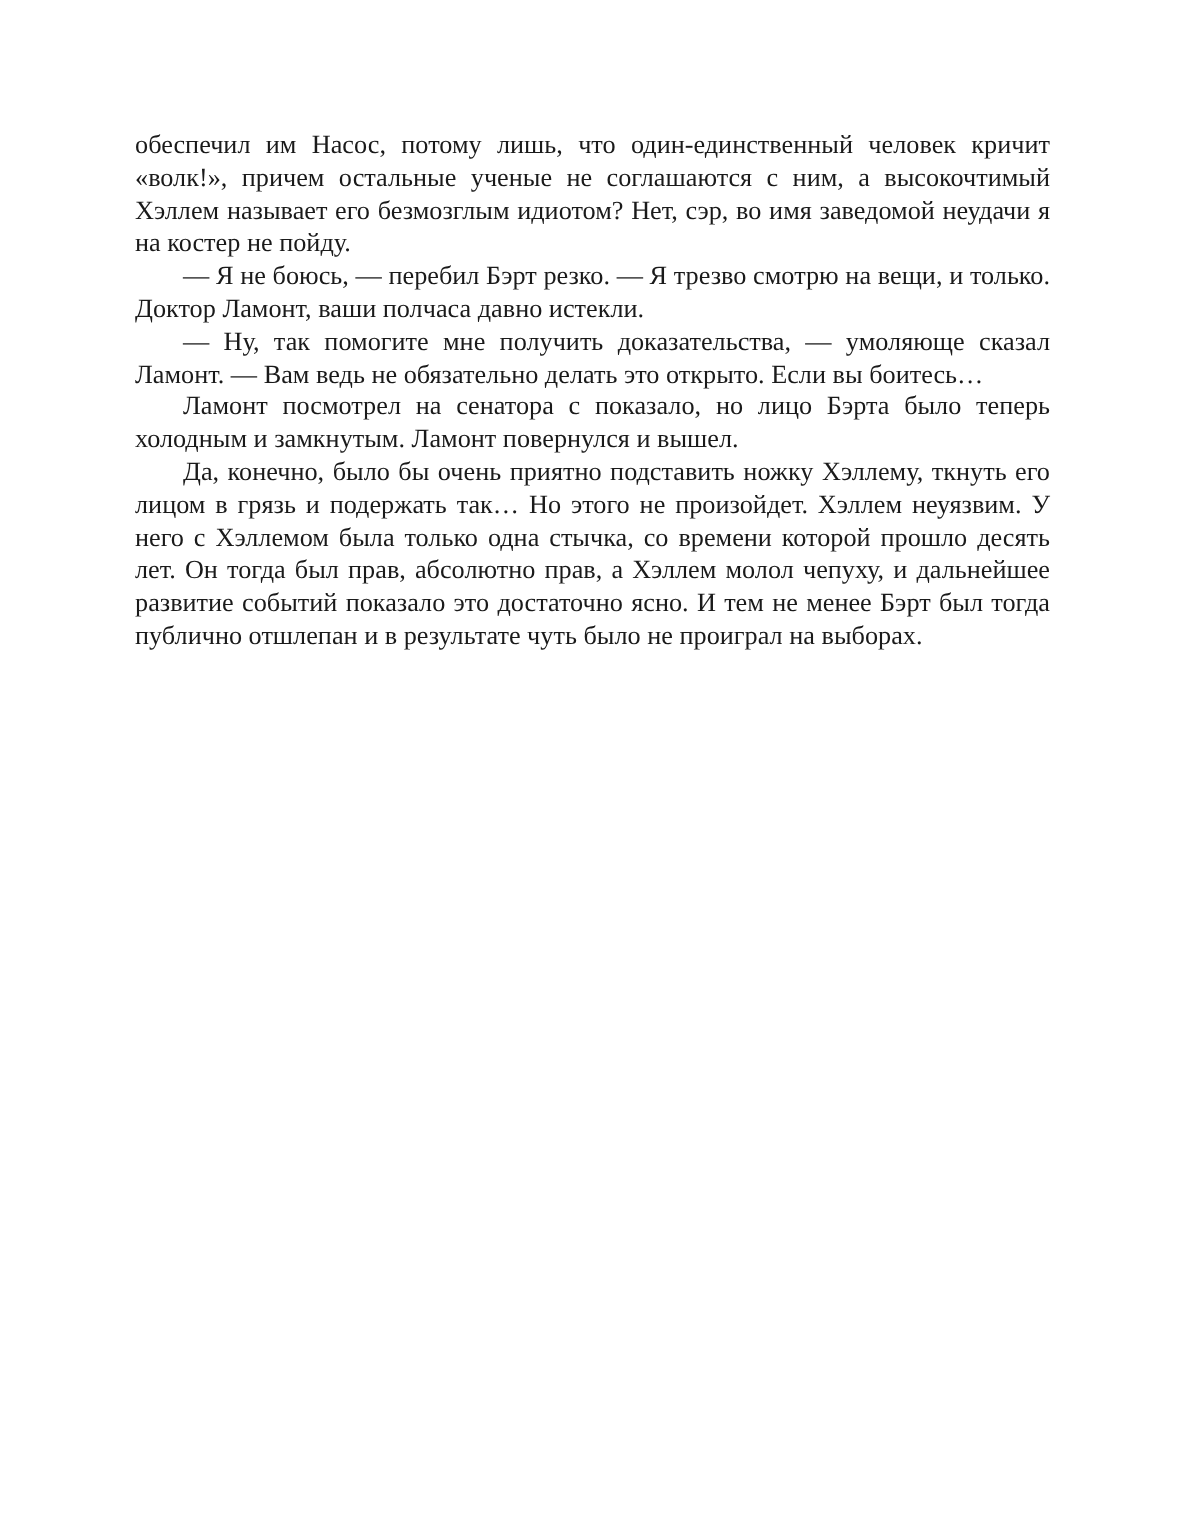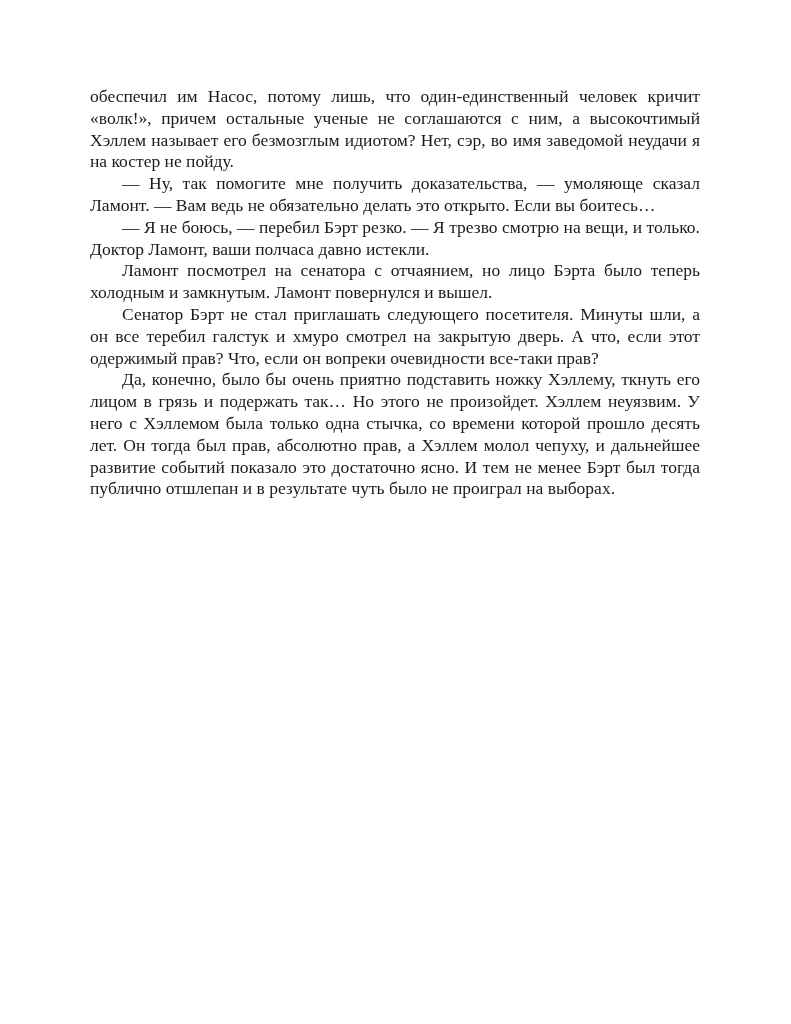--- a/index.html
+++ b/index.html
@@ -33,19 +33,18 @@
   .text-column p.indented {
     text-indent: 32px;
   }
 </style>
 </head>
 <body>
 
 <div class="page">
   <div class="text-column" id="text-column">
       <p class="">обеспечил им Насос, потому лишь, что один-единственный человек кричит «волк!», причем остальные ученые не соглашаются с ним, а высокочтимый Хэллем называет его безмозглым идиотом? Нет, сэр, во имя заведомой неудачи я на костер не пойду.</p>
+      <p class="indented">— Я не боюсь, — перебил Бэрт резко. — Я трезво смотрю на вещи, и только. Доктор Ламонт, ваши полчаса давно истекли.</p>
       <p class="indented">— Ну, так помогите мне получить доказательства, — умоляюще сказал Ламонт. — Вам ведь не обязательно делать это открыто. Если вы боитесь…</p>
-      <p class="indented">— Я не боюсь, — перебил Бэрт резко. — Я трезво смотрю на вещи, и только. Доктор Ламонт, ваши полчаса давно истекли.</p>
-      <p class="indented">Ламонт посмотрел на сенатора с отчаянием, но лицо Бэрта было теперь холодным и замкнутым. Ламонт повернулся и вышел.</p>
-      <p class="indented">Сенатор Бэрт не стал приглашать следующего посетителя. Минуты шли, а он все теребил галстук и хмуро смотрел на закрытую дверь. А что, если этот одержимый прав? Что, если он вопреки очевидности все-таки прав?</p>
+      <p class="indented">Ламонт посмотрел на сенатора с показало, но лицо Бэрта было теперь холодным и замкнутым. Ламонт повернулся и вышел.</p>
       <p class="indented">Да, конечно, было бы очень приятно подставить ножку Хэллему, ткнуть его лицом в грязь и подержать так… Но этого не произойдет. Хэллем неуязвим. У него с Хэллемом была только одна стычка, со времени которой прошло десять лет. Он тогда был прав, абсолютно прав, а Хэллем молол чепуху, и дальнейшее развитие событий показало это достаточно ясно. И тем не менее Бэрт был тогда публично отшлепан и в результате чуть было не проиграл на выборах.</p>
     </div>
 </div>
 
 </body></html>

